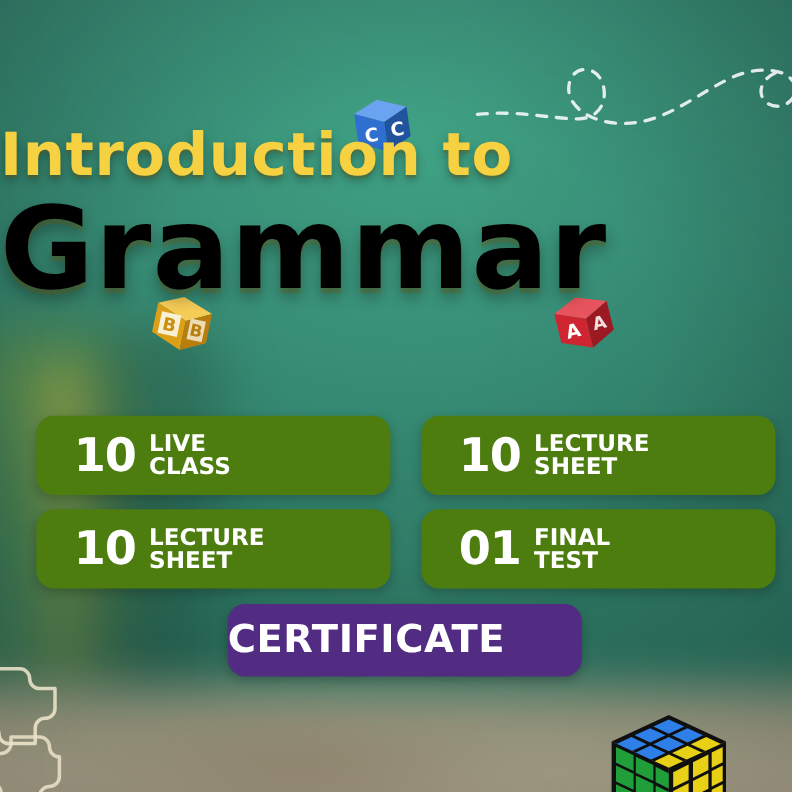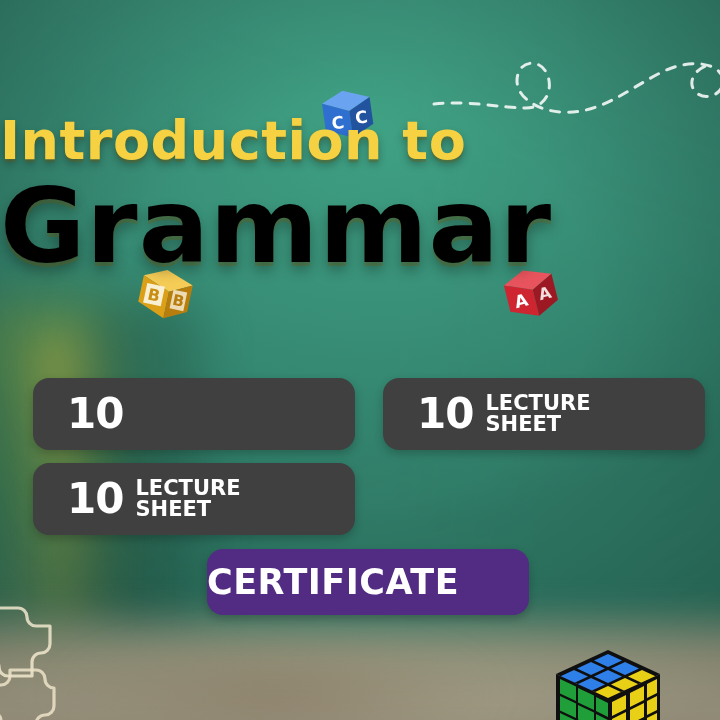--- a/index.html
+++ b/index.html
@@ -157,21 +157,21 @@
   .pill-grid {
     position: absolute;
     left: 33px; top: 378px;
     width: 672px;
     display: grid;
     grid-template-columns: 322px 322px;
     grid-gap: 13px 28px;
   }
   .pill {
     height: 72px;
-    background: #404040;
+    background: #4d7c0f;
     border-radius: 16px;
     display: flex;
     align-items: center;
     padding-left: 34px;
     box-sizing: border-box;
     box-shadow: 0 4px 10px rgba(0,0,0,.22);
   }
   .pill-num {
     font-family: "DejaVu Sans", sans-serif;
     font-weight: 700;
@@ -326,38 +326,49 @@
 
   <div class="title-wrap">
     <span class="t-line1">Introduction to</span>
     <span class="t-line2">Grammar</span>
   </div>
 
   <div class="pill-grid">
 
     <div class="pill">
       <span class="pill-num">10</span>
+      <span class="pill-label">
+        <span>LIVE</span>
+        <span>CLASS</span>
+      </span>
     </div>
 
     <div class="pill">
       <span class="pill-num">10</span>
       <span class="pill-label">
         <span>LECTURE</span>
         <span>SHEET</span>
       </span>
     </div>
 
     <div class="pill">
       <span class="pill-num">10</span>
       <span class="pill-label">
         <span>LECTURE</span>
         <span>SHEET</span>
       </span>
     </div>
 
+    <div class="pill">
+      <span class="pill-num">01</span>
+      <span class="pill-label">
+        <span>FINAL</span>
+        <span>TEST</span>
+      </span>
+    </div>
 
   </div>
 
   <div class="cert-pill">
     <span class="cert-text">CERTIFICATE</span>
   </div>
 
 </div>
 
 </body></html>

